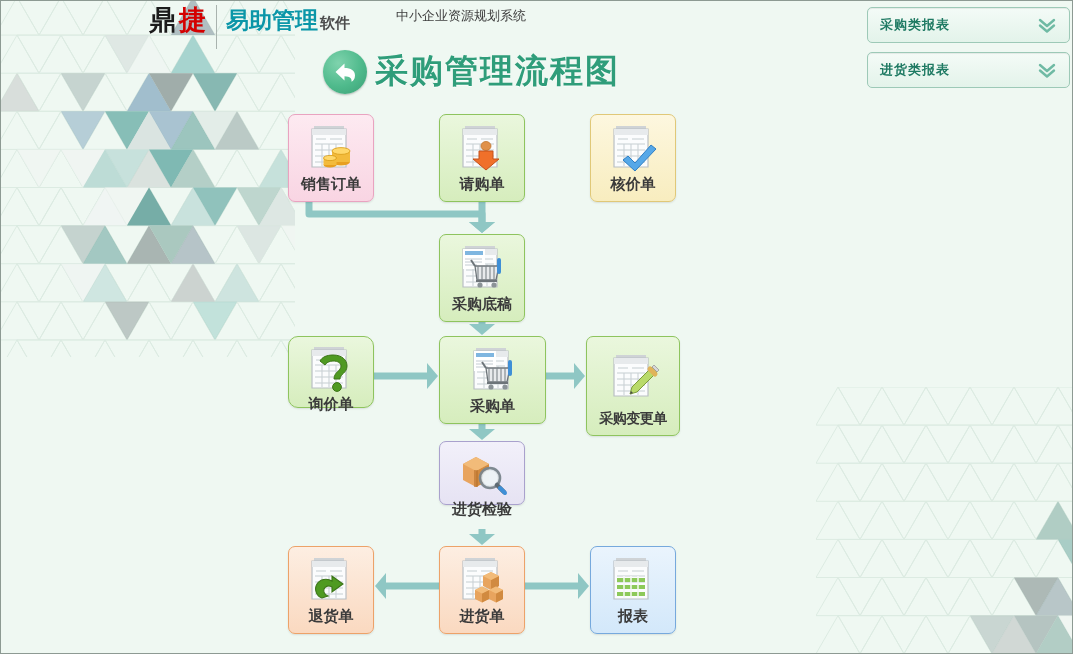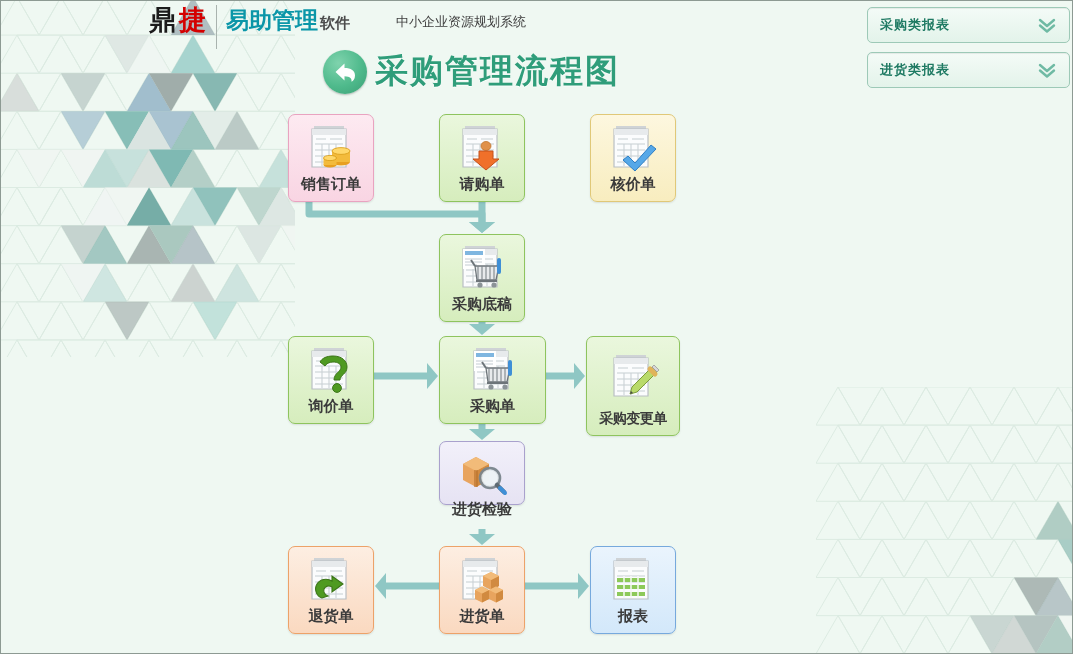--- a/index.html
+++ b/index.html
@@ -22,21 +22,21 @@
   #header{position:absolute;left:0;top:0;width:100%;height:100px;}
   #logo{position:absolute;left:148px;top:4px;height:46px;display:flex;align-items:flex-start;}
   .logo-cn{font-family:"DejaVu Serif","Liberation Serif",serif;font-size:27px;font-weight:bold;line-height:30px;letter-spacing:1px;}
   .logo-ding{color:#1b1b1b;}
   .logo-jie{color:#d40000;margin-left:2px;}
   #logo-sep{width:1px;height:44px;background:#a9b3ae;margin:0 9px;}
   #logo-right{display:flex;gap:46px;}
   #logo-line1{display:flex;align-items:baseline;}
   .logo-main{color:#0b96a8;font-size:23px;font-weight:bold;font-family:"DejaVu Sans","Liberation Sans",sans-serif;letter-spacing:0px;}
   .logo-soft{color:#4c4c4c;font-size:15px;font-weight:bold;margin-left:2px;}
-  #logo-sub{color:#3e3e3e;font-size:13px;margin-top:8px;letter-spacing:0px;}
+  #logo-sub{color:#3e3e3e;font-size:13px;margin-top:2px;letter-spacing:0px;}
   
   #page-title-wrap{position:absolute;left:322px;top:48px;display:flex;align-items:center;}
   #back-icon{
     width:44px;height:44px;border-radius:50%;
     background:radial-gradient(circle at 35% 30%,#7fd3ad 0%,#4fba8c 55%,#3a9f75 100%);
     box-shadow:0 1px 2px rgba(0,0,0,.25);
     display:flex;align-items:center;justify-content:center;flex:0 0 auto;
   }
   #back-icon svg{display:block;}
   #page-title{
@@ -597,21 +597,21 @@
       <path d="M20 26 l-4 -6" stroke="#6d7479" stroke-width="2" fill="none"></path>
       <rect x="42" y="18" width="4" height="16" rx="2" fill="#3f8fd6"></rect>
       <path d="M21 41 h21" stroke="#6d7479" stroke-width="2"></path>
       <circle cx="25" cy="45" r="2.6" fill="#8b9397"></circle>
               <circle cx="39" cy="45" r="2.6" fill="#8b9397"></circle>
             </g>
           </svg>
         </div>
         <div class="node-label">采购底稿</div>
       </div>
-      <div class="node pal-green" style="left: 287px; top: 335px; width: 86px; height: 88px;">
+      <div class="node pal-green" style="left: 287px; top: 335px; width: 86px; height: 72px; border-radius: 10px;">
         <div class="node-icon">
           <svg width="54" height="54" viewBox="0 0 54 54">
   <path d="M10 6 h30 l0 4 h-30 z" fill="#cfd3d6"></path>
   <path d="M8 9 h34 v38 h-34 z" fill="#fbfcfd" stroke="#b9bfc4" stroke-width="1.2"></path>
   <path d="M8 9 h34 v6 h-34 z" fill="#e7eaec"></path>
   <g stroke="#cbd1d6" stroke-width="1.1">
     <line x1="12" y1="19" x2="22" y2="19"></line>
               <line x1="26" y1="19" x2="38" y2="19"></line>
     <line x1="11" y1="24" x2="39" y2="24"></line>
               <line x1="11" y1="30" x2="39" y2="30"></line>

